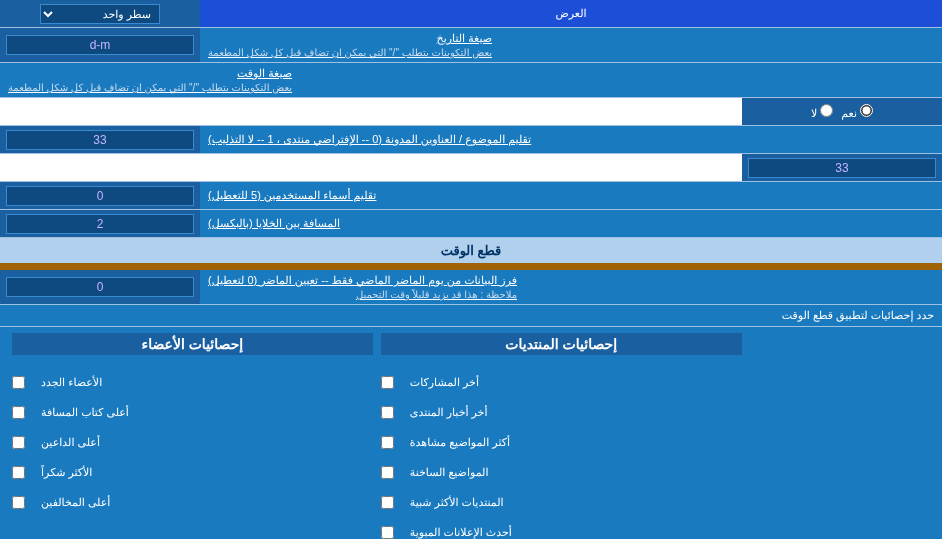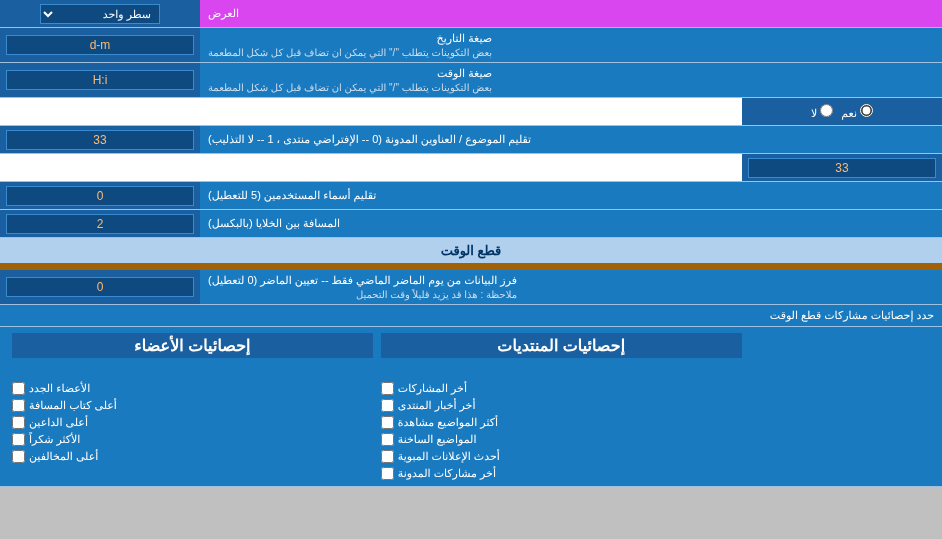--- a/index.html
+++ b/index.html
@@ -22,40 +22,41 @@
     .row-label {
       background: #1a7abf;
       color: #fff;
       flex: 1;
       padding: 4px 8px;
       display: flex;
       align-items: center;
       justify-content: flex-end;
       text-align: right;
       font-size: 11px;
+      text-decoration: underline;
     }
     .row-label .sub-text {
       font-size: 10px;
       color: #cde;
       display: block;
       margin-top: 2px;
     }
     .row-input {
       background: #1a5fa0;
       width: 200px;
       min-width: 200px;
       display: flex;
       align-items: center;
       justify-content: center;
       padding: 3px 6px;
     }
     .row-input input[type="text"], .row-input select {
       width: 100%;
       background: #0e4a80;
-      color: #fdba74;
+      color: #c4b5fd;
       border: 1px solid #3a8ad0;
       padding: 2px 4px;
       font-size: 12px;
       text-align: center;
       direction: ltr;
     }
     .section-header {
       background: #b0d0ee;
       color: #003366;
       font-weight: bold;
@@ -82,68 +83,69 @@
     .checkbox-section {
       background: #1a7abf;
       padding: 6px 8px;
       border-bottom: 1px solid #a0c0e0;
     }
     .checkbox-section-title {
       background: #1a5fa0;
       color: #fff;
       text-align: center;
       padding: 3px 0;
-      font-size: 16px;
+      font-size: 14px;
       font-weight: bold;
-      margin-bottom: 20px;
+      margin-bottom: 4px;
     }
     .checkbox-grid {
       display: flex;
       gap: 0;
     }
     .checkbox-col {
       flex: 1;
       display: flex;
       flex-direction: column;
       gap: 4px;
       padding: 0 4px;
     }
     .checkbox-item {
       display: flex;
       align-items: center;
-      gap: 4px;
+      gap: 16px;
       color: #fff;
       font-size: 11px;
       justify-content: flex-end;
+      margin-top: 13px;
     }
     .checkbox-item input[type="checkbox"] {
       accent-color: #fff;
     }
     .limit-row {
       background: #1a7abf;
       color: #fff;
       padding: 4px 8px;
       font-size: 11px;
       text-align: right;
       border-bottom: 1px solid #a0c0e0;
     }
     .top-row {
       display: flex;
       border-bottom: 1px solid #a0c0e0;
       min-height: 28px;
       align-items: stretch;
     }
     .top-label {
-      background: #d946ef;
+      background: #1d4ed8;
       color: #fff;
       flex: 1;
       padding: 4px 8px;
       display: flex;
       align-items: center;
-      justify-content: flex-end;
+      justify-content: center;
       font-size: 11px;
     }
     .top-select-area {
       background: #1a5fa0;
       width: 200px;
       min-width: 200px;
       display: flex;
       align-items: center;
       justify-content: center;
       padding: 3px 6px;
@@ -187,23 +189,20 @@
       <input type="text" value="d-m" style="">
     </div>
   </div>
 
   <div class="row">
     <div class="row-label">
       <div>
         <span>صيغة الوقت</span>
         <span class="sub-text">بعض التكوينات يتطلب "/" التي يمكن ان تضاف قبل كل شكل المطعمة</span>
       </div>
-    </div>
-    <div class="row-input">
-      <input type="text" value="H:i" style="">
     </div>
   </div>
 
   <div class="row">
     <div class="row-input">
       <div class="radio-row">
         <label>
           <input type="radio" name="bold_remove" checked="" style=""> نعم
         </label>
         <label>
@@ -256,21 +255,21 @@
         <span>فرز البيانات من يوم الماضر الماضي فقط -- تعيين الماضر (0 لتعطيل)</span>
         <span class="sub-text">ملاحظة : هذا قد يزيد قليلاً وقت التحميل</span>
       </div>
     </div>
     <div class="row-input">
       <input type="text" value="0" style="">
     </div>
   </div>
 
   <div class="limit-row">
-    <span>حدد إحصائيات مشاركات قطع الوقت</span>
+    <span>حدد إحصائيات لتطبيق قطع الوقت</span>
   </div>
 
   <div class="checkbox-section">
     <div class="checkbox-grid">
 
       <div class="checkbox-col" style="flex:0.5;"></div>
 
       <div class="checkbox-col">
         <div class="checkbox-section-title">
           <span>إحصائيات المنتديات</span>
@@ -285,20 +284,24 @@
         </div>
         <div class="checkbox-item">
           <span>أكثر المواضيع مشاهدة</span>
           <input type="checkbox" style="">
         </div>
         <div class="checkbox-item">
           <span>المواضيع الساخنة</span>
           <input type="checkbox" style="">
         </div>
         <div class="checkbox-item">
+          <span>المنتديات الأكثر شبية</span>
+          <input type="checkbox" style="">
+        </div>
+        <div class="checkbox-item">
           <span>أحدث الإعلانات المبوية</span>
           <input type="checkbox" style="">
         </div>
         <div class="checkbox-item">
           <span>أخر مشاركات المدونة</span>
           <input type="checkbox" style="">
         </div>
       </div>
 
       <div class="checkbox-col">

